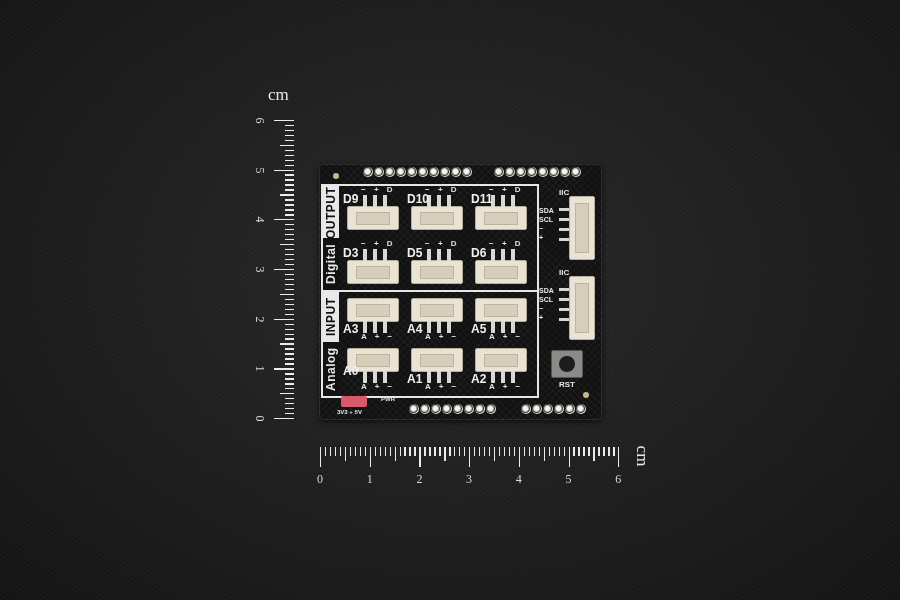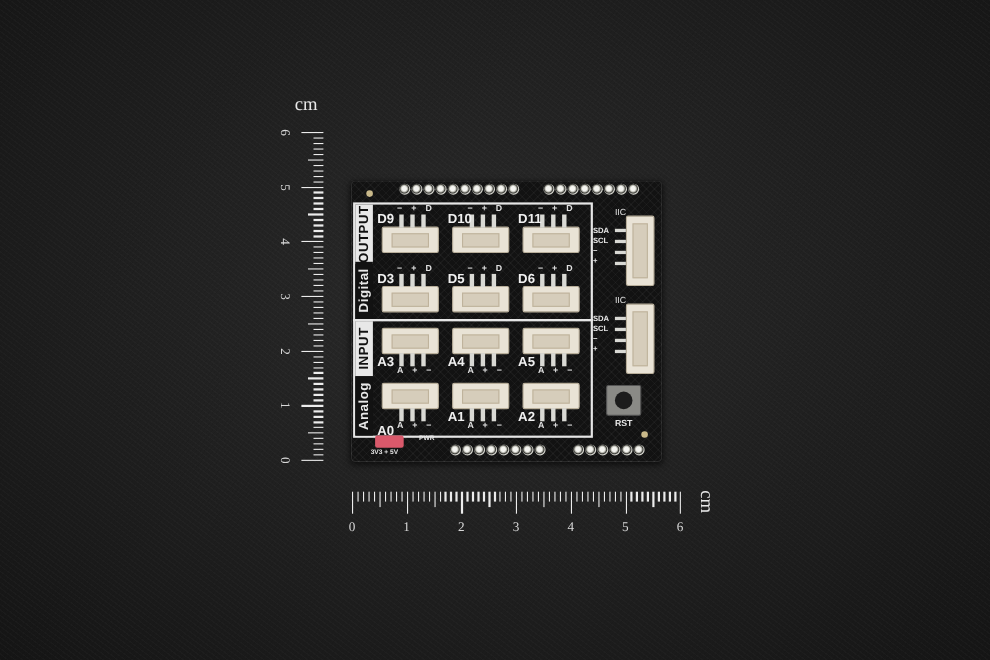--- a/index.html
+++ b/index.html
@@ -59,21 +59,21 @@
   .pin-signs { position: absolute; color: #e0e0e0; font-size: 8px; font-weight: bold; letter-spacing: 3px; }
   .iic-conn {
     position: absolute; width: 24px; height: 62px;
     background: #e9e3d6; border: 1px solid #b8ae9a; border-radius: 2px;
   }
   .iic-conn::after {
     content: ""; position: absolute; left: 5px; right: 5px; top: 6px; bottom: 6px;
     background: #d6cdbb; border: 1px solid #bfb39c;
   }
   .iic-text { position: absolute; color: #e6e6e6; font-size: 7px; font-weight: bold; line-height: 9px; }
-  .iic-title { position: absolute; color: #e6e6e6; font-size: 8px; font-weight: normal; }
+  .iic-title { position: absolute; color: #e6e6e6; font-size: 8px; font-weight: bold; }
   .hleg { position: absolute; width: 10px; height: 3px; background: #d9d9d4; }
   .button-body { position: absolute; width: 30px; height: 26px; background: #8a8a86; border-radius: 2px; border: 1px solid #555; }
   .button-cap { position: absolute; left: 7px; top: 5px; width: 16px; height: 16px; border-radius: 50%; background: #1c1c1c; }
   .rst { position: absolute; color: #e6e6e6; font-size: 8px; font-weight: bold; }
   .switch { position: absolute; width: 26px; height: 11px; background: #d9596b; border-radius: 2px; }
   .switch-text { position: absolute; font-size: 6px; color: #e6e6e6; font-weight: bold; }
   .small-text { position: absolute; font-size: 6px; color: #e6e6e6; font-weight: bold; }
   .hole { position: absolute; width: 6px; height: 6px; border-radius: 50%; background: #c9b98a; }
 </style>
 </head>
@@ -353,21 +353,21 @@
         <div class="leg" style="left: 30px; top: 27px;"></div>
         <div class="leg" style="left: 40px; top: 27px;"></div>
         <div class="mod-label" style="left: 0px; top: 28px;">A5</div>
         <div class="pin-signs" style="left: 18px; top: 38px;">A + −</div>
       </div>
       <div class="module" style="left: 24px; top: 180px;">
         <div class="connector" style="top: 4px;"></div>
         <div class="leg" style="left: 20px; top: 27px;"></div>
         <div class="leg" style="left: 30px; top: 27px;"></div>
         <div class="leg" style="left: 40px; top: 27px;"></div>
-        <div class="mod-label" style="left: 0px; top: 40px;">A0</div>
+        <div class="mod-label" style="left: 0px; top: 20px;">A0</div>
         <div class="pin-signs" style="left: 18px; top: 38px;">A + −</div>
       </div>
       <div class="module" style="left: 88px; top: 180px;">
         <div class="connector" style="top: 4px;"></div>
         <div class="leg" style="left: 20px; top: 27px;"></div>
         <div class="leg" style="left: 30px; top: 27px;"></div>
         <div class="leg" style="left: 40px; top: 27px;"></div>
         <div class="mod-label" style="left: 0px; top: 28px;">A1</div>
         <div class="pin-signs" style="left: 18px; top: 38px;">A + −</div>
       </div>

